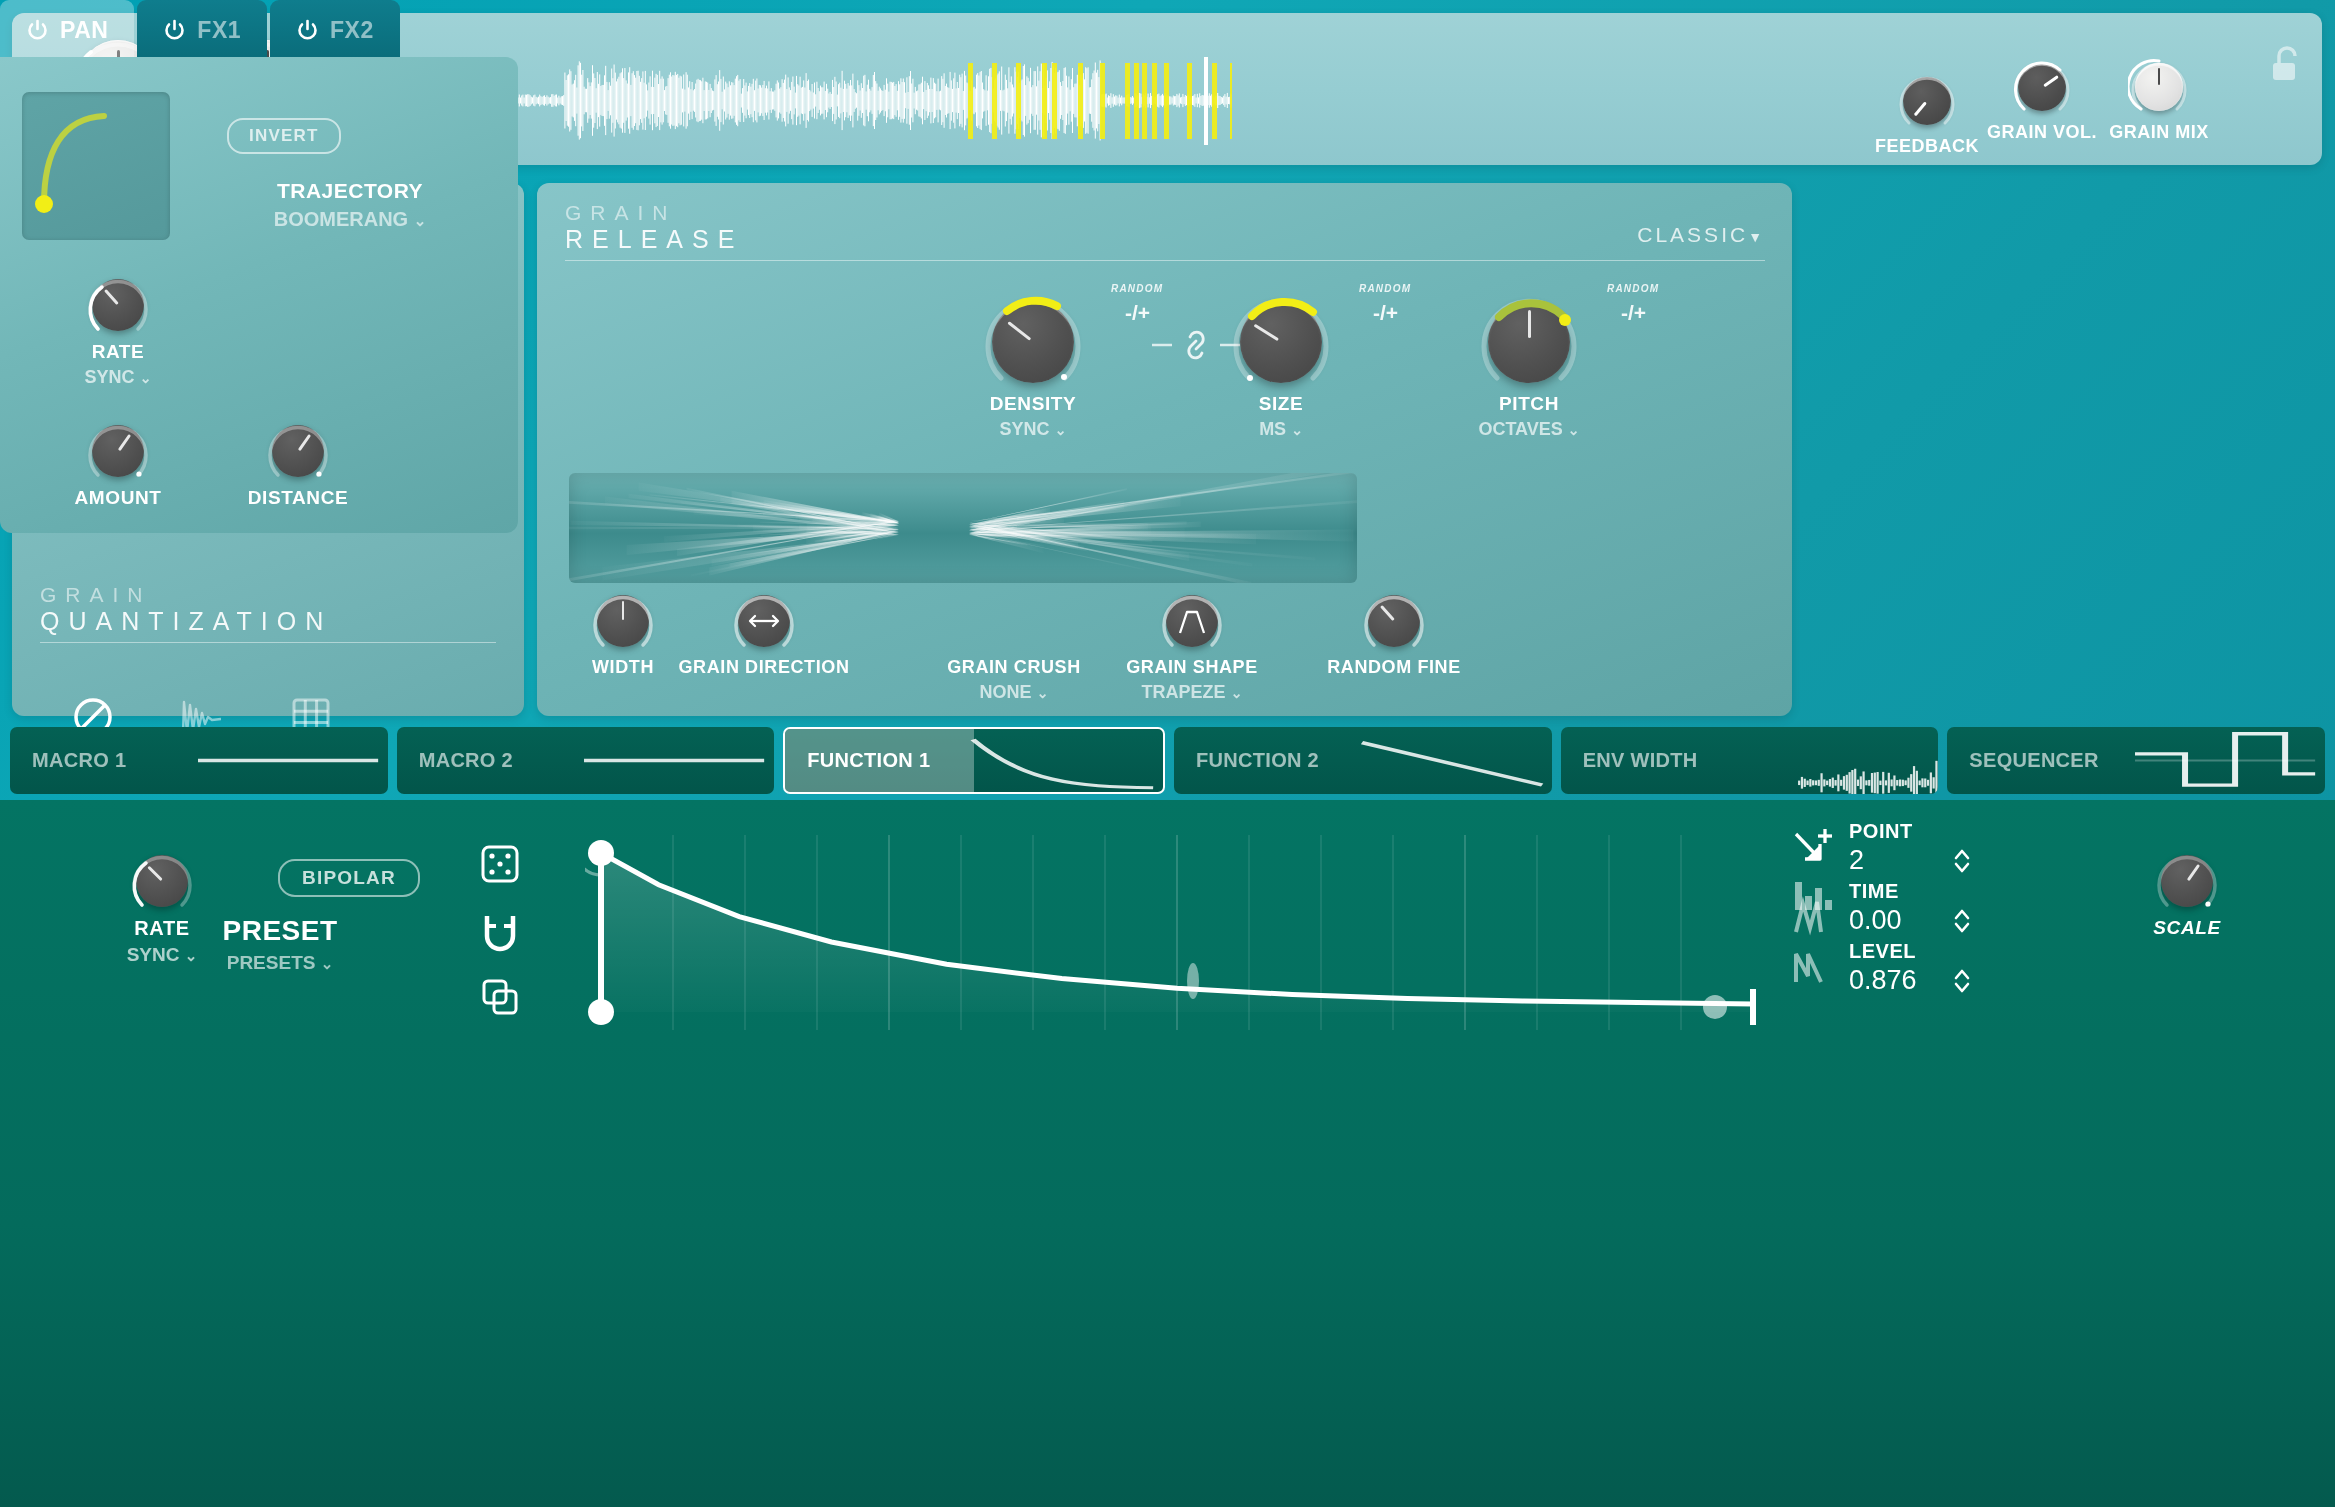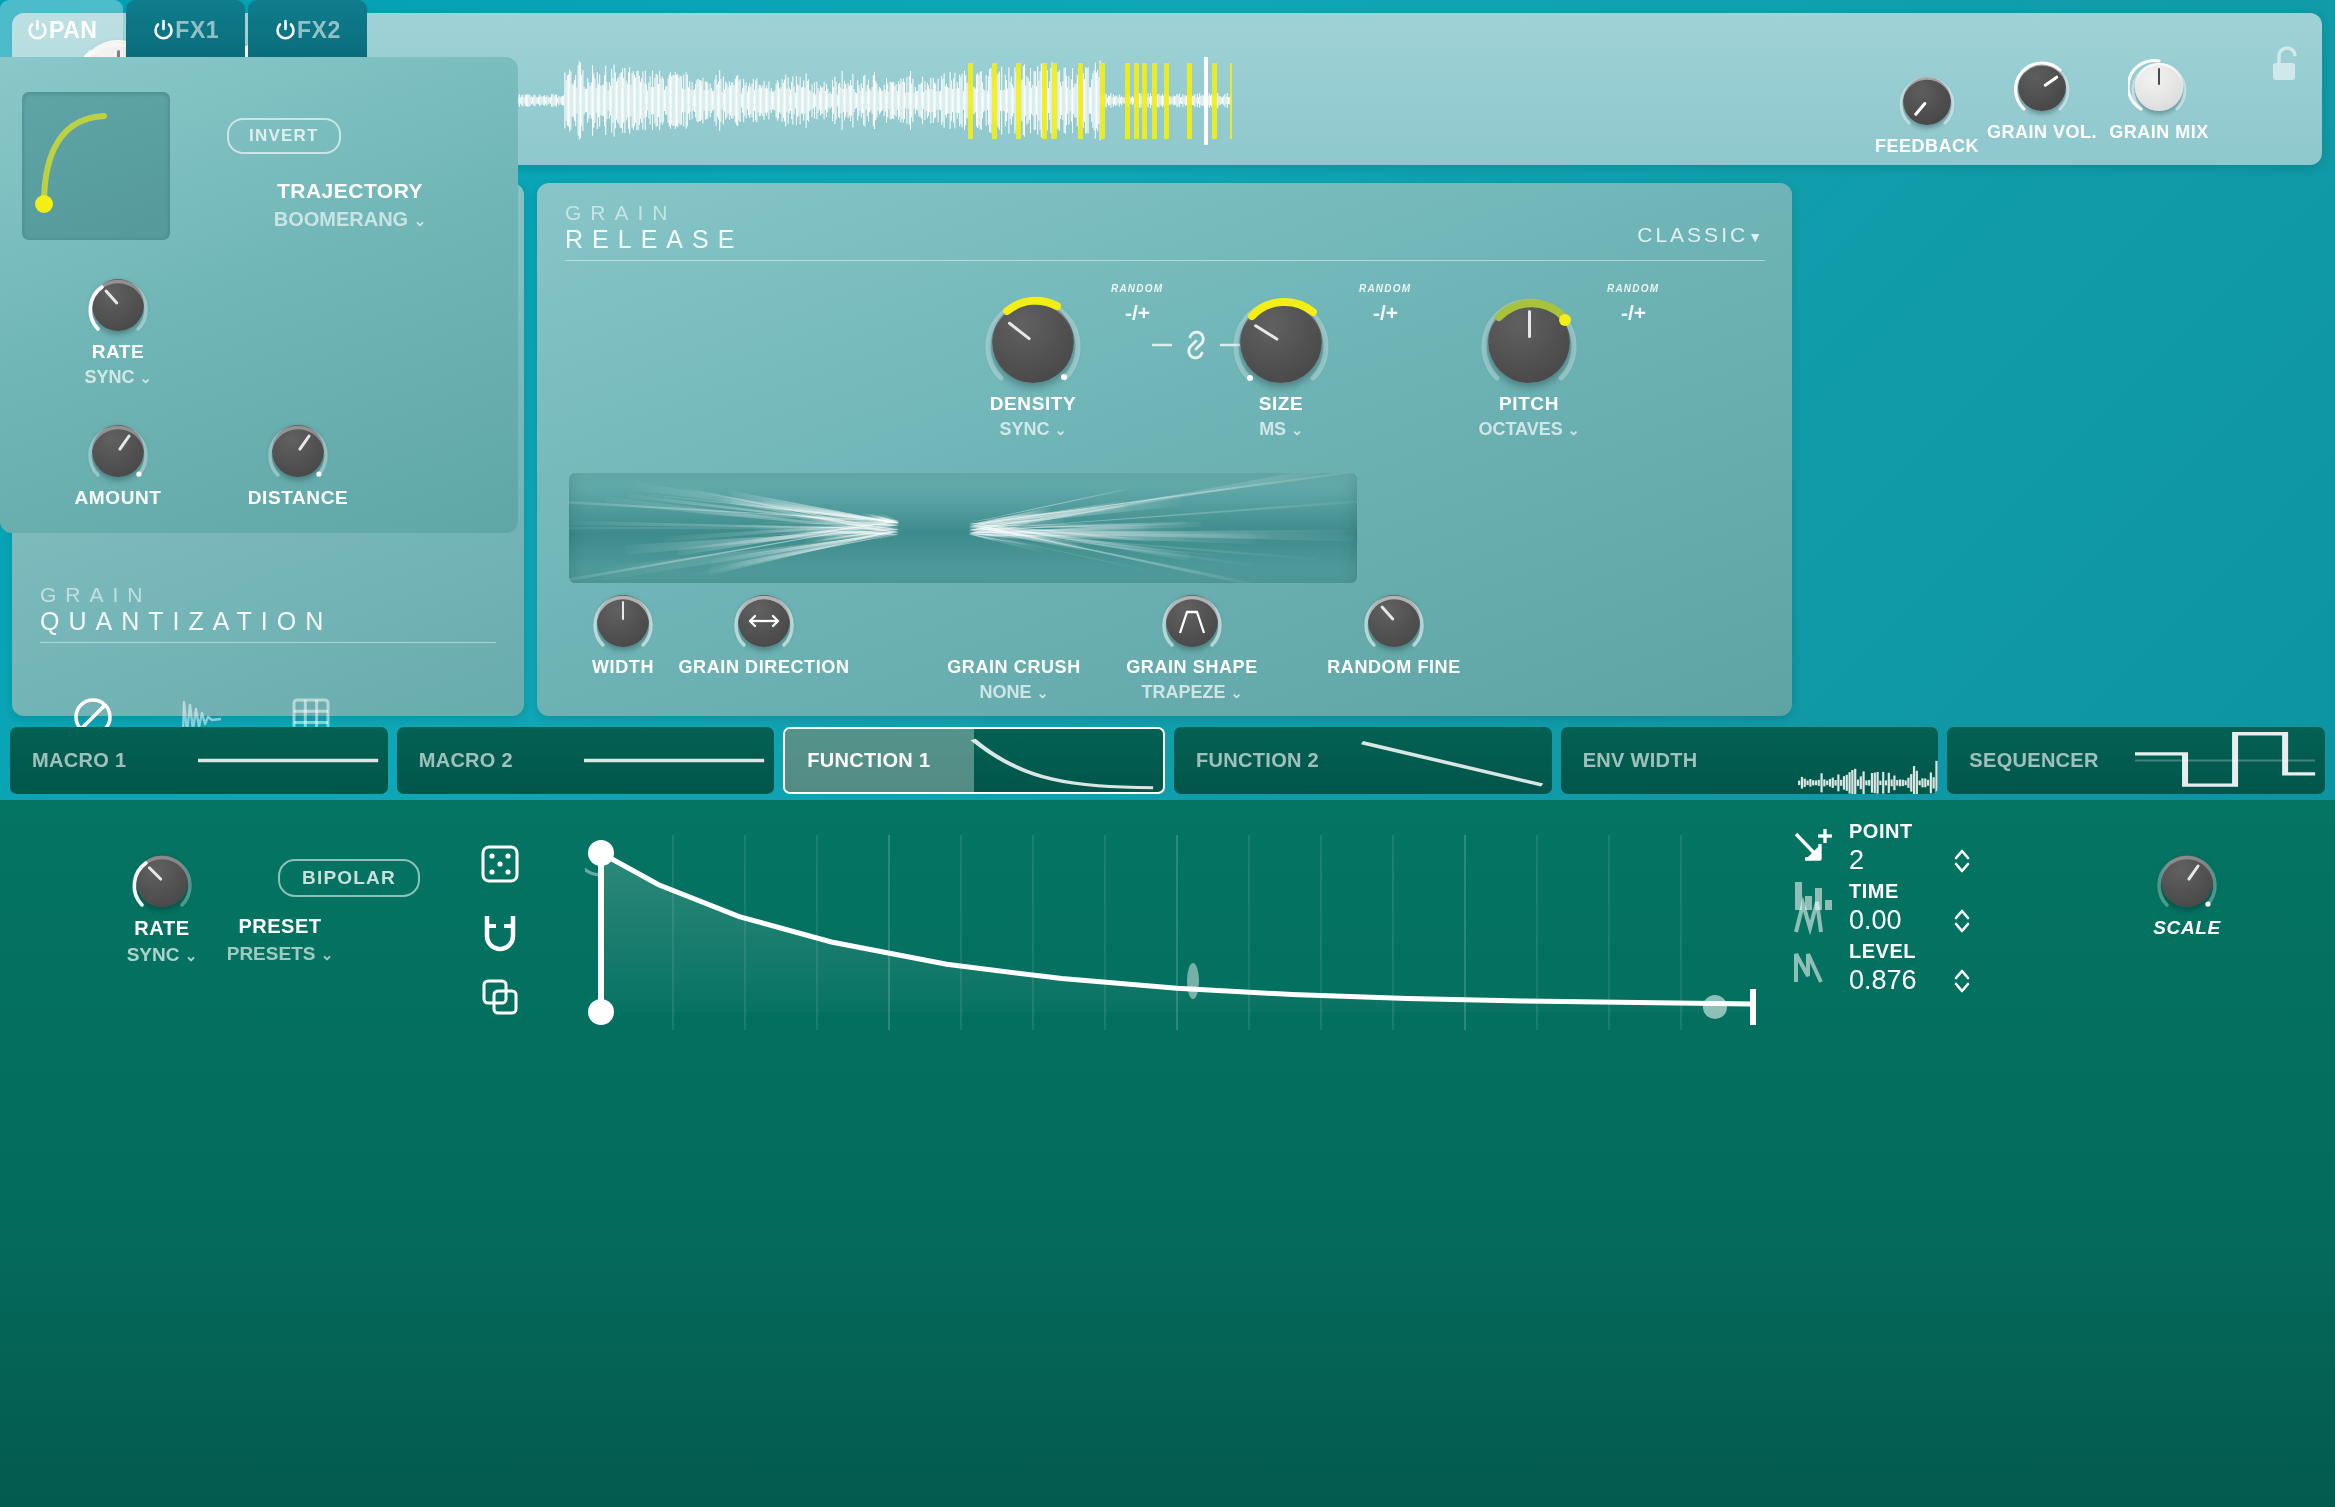--- a/index.html
+++ b/index.html
@@ -98,21 +98,21 @@
   }
   .sknob { width:52px; height:52px; border-radius:50%;
     background: radial-gradient(circle at 38% 28%, #616161 0%, #505050 55%, #434343 100%);
     box-shadow: 0 3px 6px rgba(0,0,0,.3); position:relative; margin:0 auto; }
   .sknob .ptr3 { position:absolute; width:2.5px; height:19px; background:#e8e8e8;
     left:50%; margin-left:-1.25px; top:6px; border-radius:2px; transform-origin:50% 20px; }
   .arcring-sm { position:absolute; left:-8px; top:-8px; width:68px; height:68px; }
 
   
   #tabrow { position:absolute; left:0; top:0; display:flex; gap:3px; }
-  .rtab { height:60px; padding:0 26px; display:flex; align-items:center; 
+  .rtab { height:60px; padding:0 26px; display:flex; align-items:center; gap:11px;
     border-radius:9px 9px 0 0; cursor:pointer; font-size:23px; font-weight:bold; letter-spacing:.5px; }
   .rtab.active { background:rgba(255,255,255,.30); color:#fff; }
   .rtab.inactive { background:linear-gradient(180deg,#0f7d8d 0%,#0a6c7a 100%); color:rgba(255,255,255,.55); }
   #panbody { position:absolute; left:0; top:57px; width:518px; height:476px; border-radius:0 12px 12px 12px;
     background: linear-gradient(160deg,#8ac8ca 0%,#72b7b8 45%,#5fa6a7 100%); }
   #trajbox { position:absolute; left:22px; top:35px; width:148px; height:148px; border-radius:7px;
     background:linear-gradient(160deg,#5fa4a6 0%,#55999b 100%); box-shadow: inset 0 1px 5px rgba(0,0,0,.18); }
   #invertbtn { position:absolute; left:227px; top:61px; padding:6px 20px; border-radius:16px;
     border:2px solid rgba(255,255,255,.6); color:rgba(255,255,255,.75);
     font-size:17px; font-weight:bold; letter-spacing:1.2px; cursor:pointer; }
@@ -1477,21 +1477,21 @@
       <div class="ptr3" style="transform:rotate(-45deg);"></div>
     </div>
     <div class="knoblabel" style="font-size:20px;">RATE</div>
     <div class="knobunit" style="font-size:19px;">
       <span>SYNC</span> <span style="font-size:15px;">⌄</span>
     </div>
   </div>
 
   <div id="bipolar">BIPOLAR</div>
   <div style="position:absolute; left:180px; top:115px; width:200px; text-align:center;">
-    <div class="label" style="font-size:20px;">PRESET</div>
+    <div class="label" style="font-size:28px;">PRESET</div>
     <div class="sub" style="font-size:19px; margin-top:5px;">
       <span>PRESETS</span> <span style="font-size:15px;">⌄</span>
     </div>
   </div>
 
   <svg class="iconbtn" style="left:481px; top:45px;" width="38" height="38" viewBox="0 0 38 38">
     <rect x="2" y="2" width="34" height="34" rx="6" fill="none" stroke="#fff" stroke-width="3"></rect>
     <circle cx="11" cy="11" r="2.6" fill="#fff"></circle>
       <circle cx="27" cy="11" r="2.6" fill="#fff"></circle>
     <circle cx="19" cy="19" r="2.6" fill="#fff"></circle>

